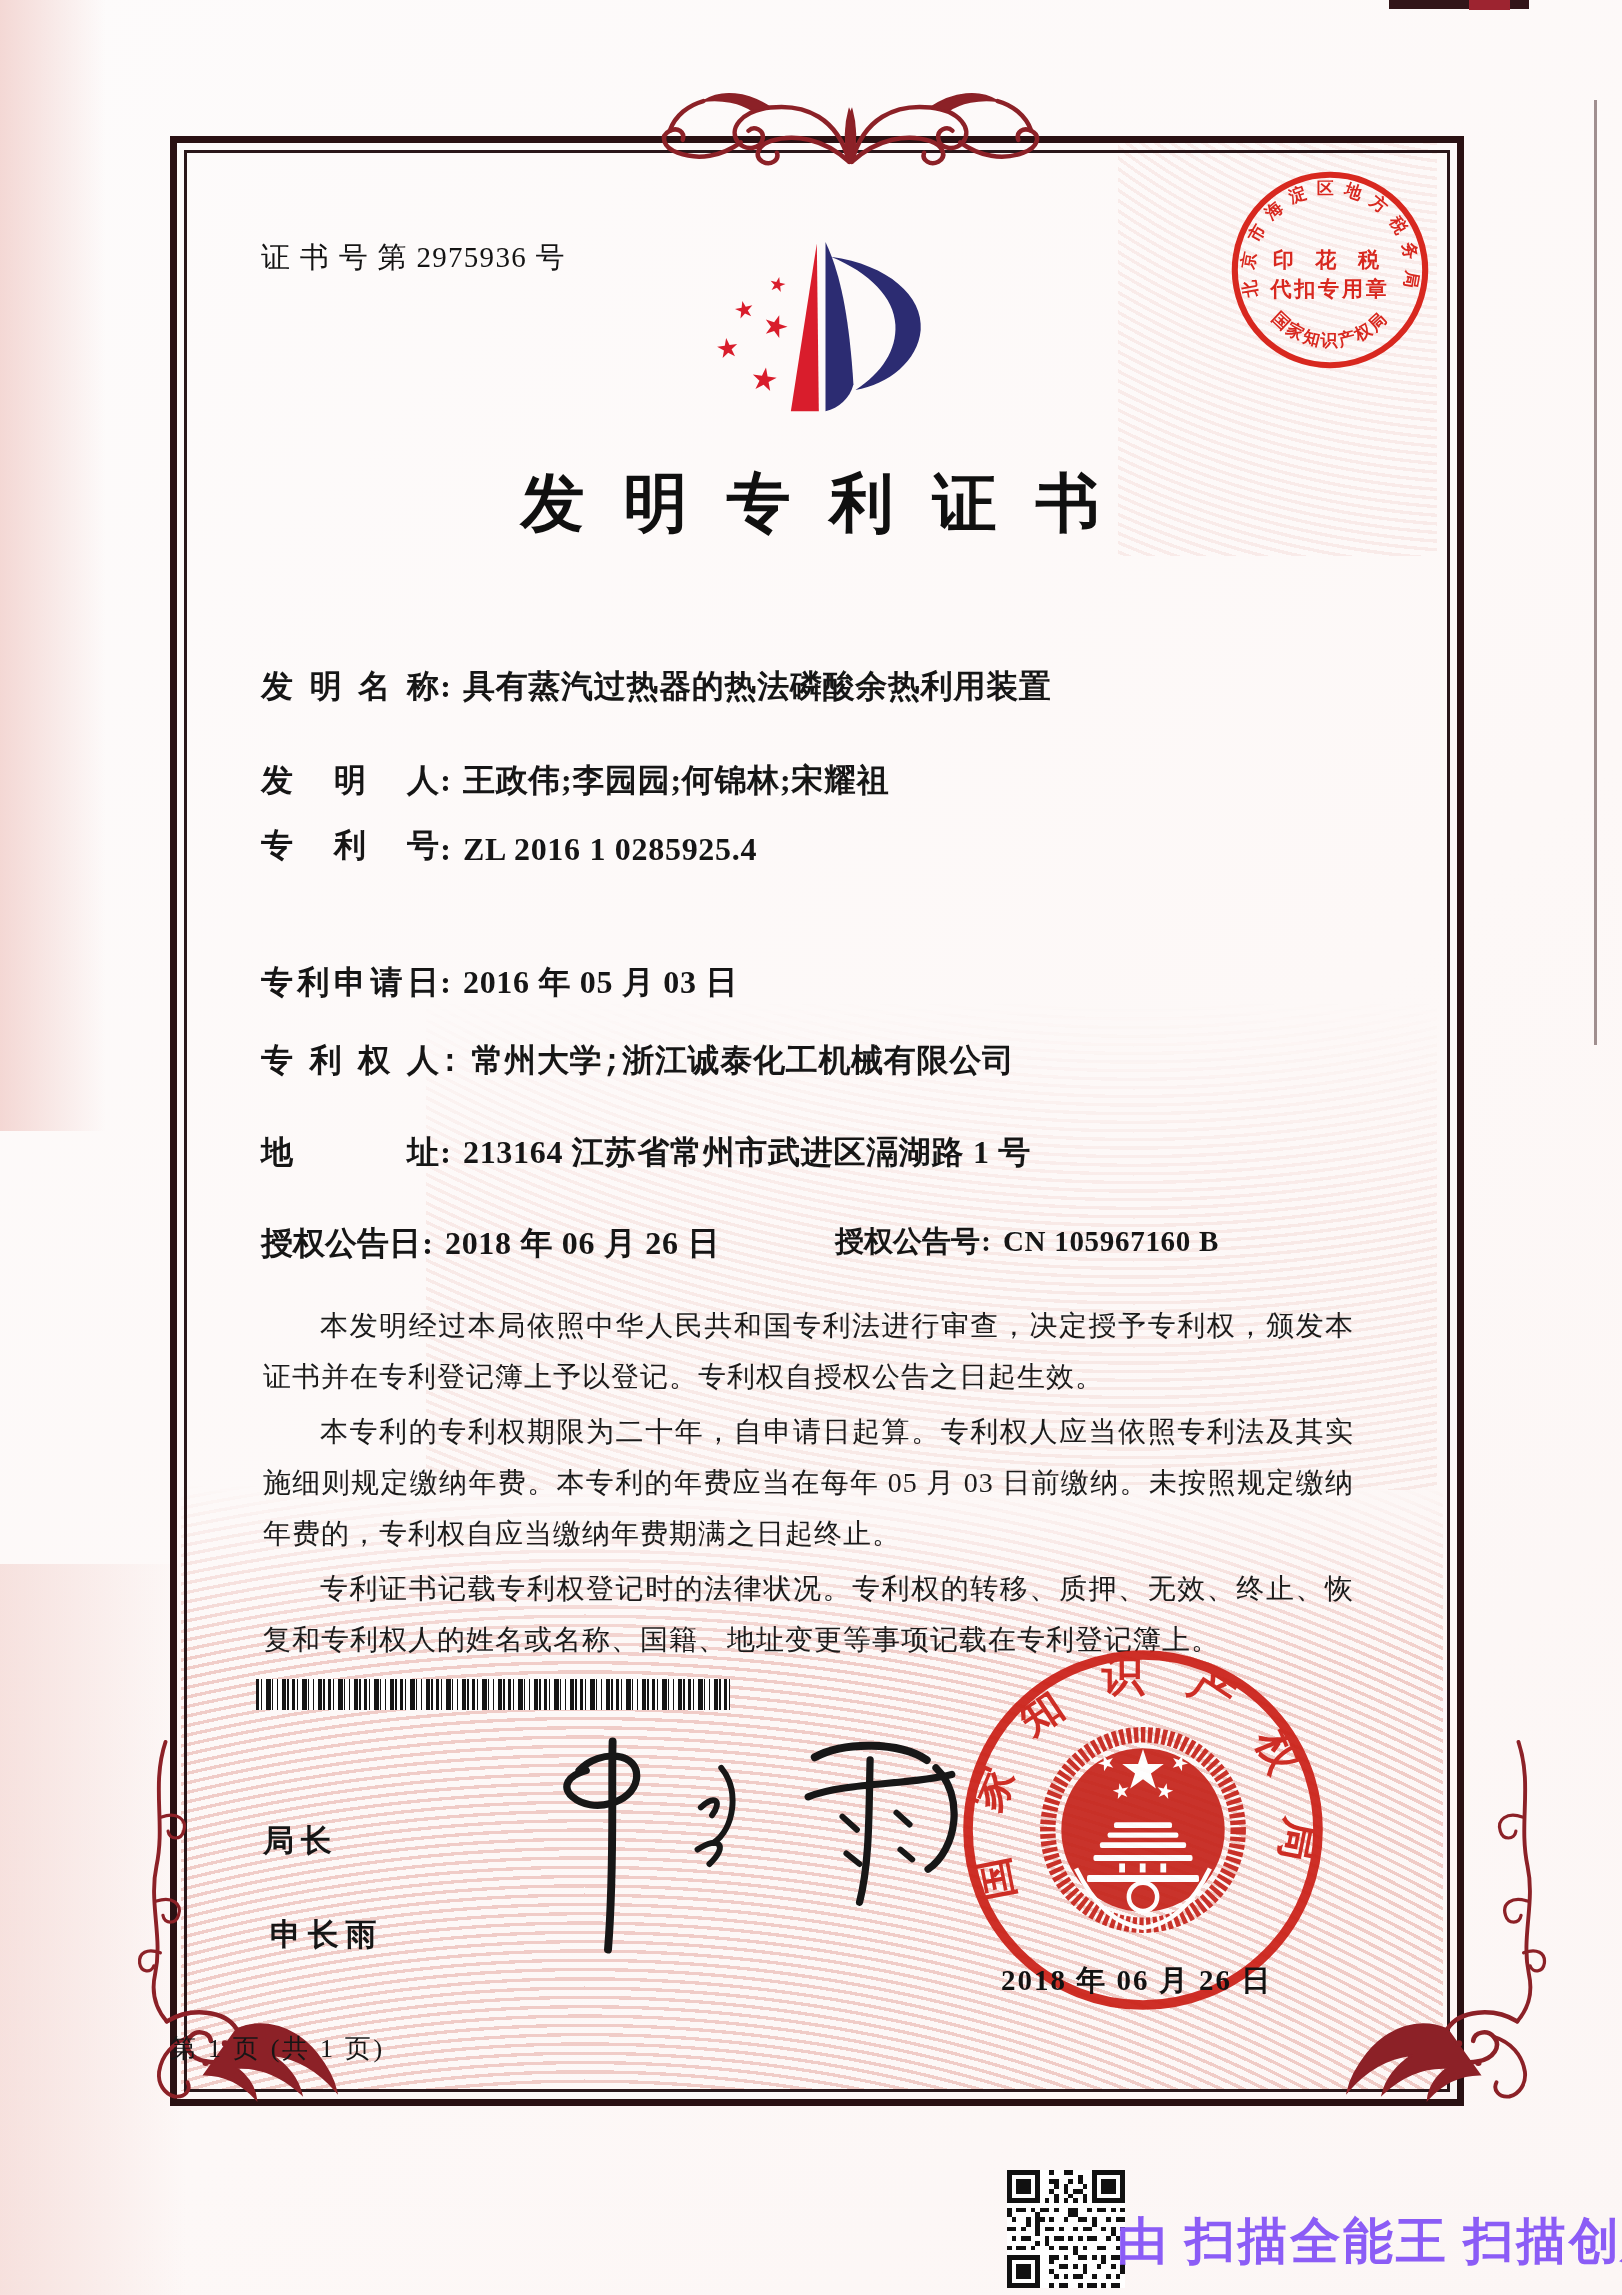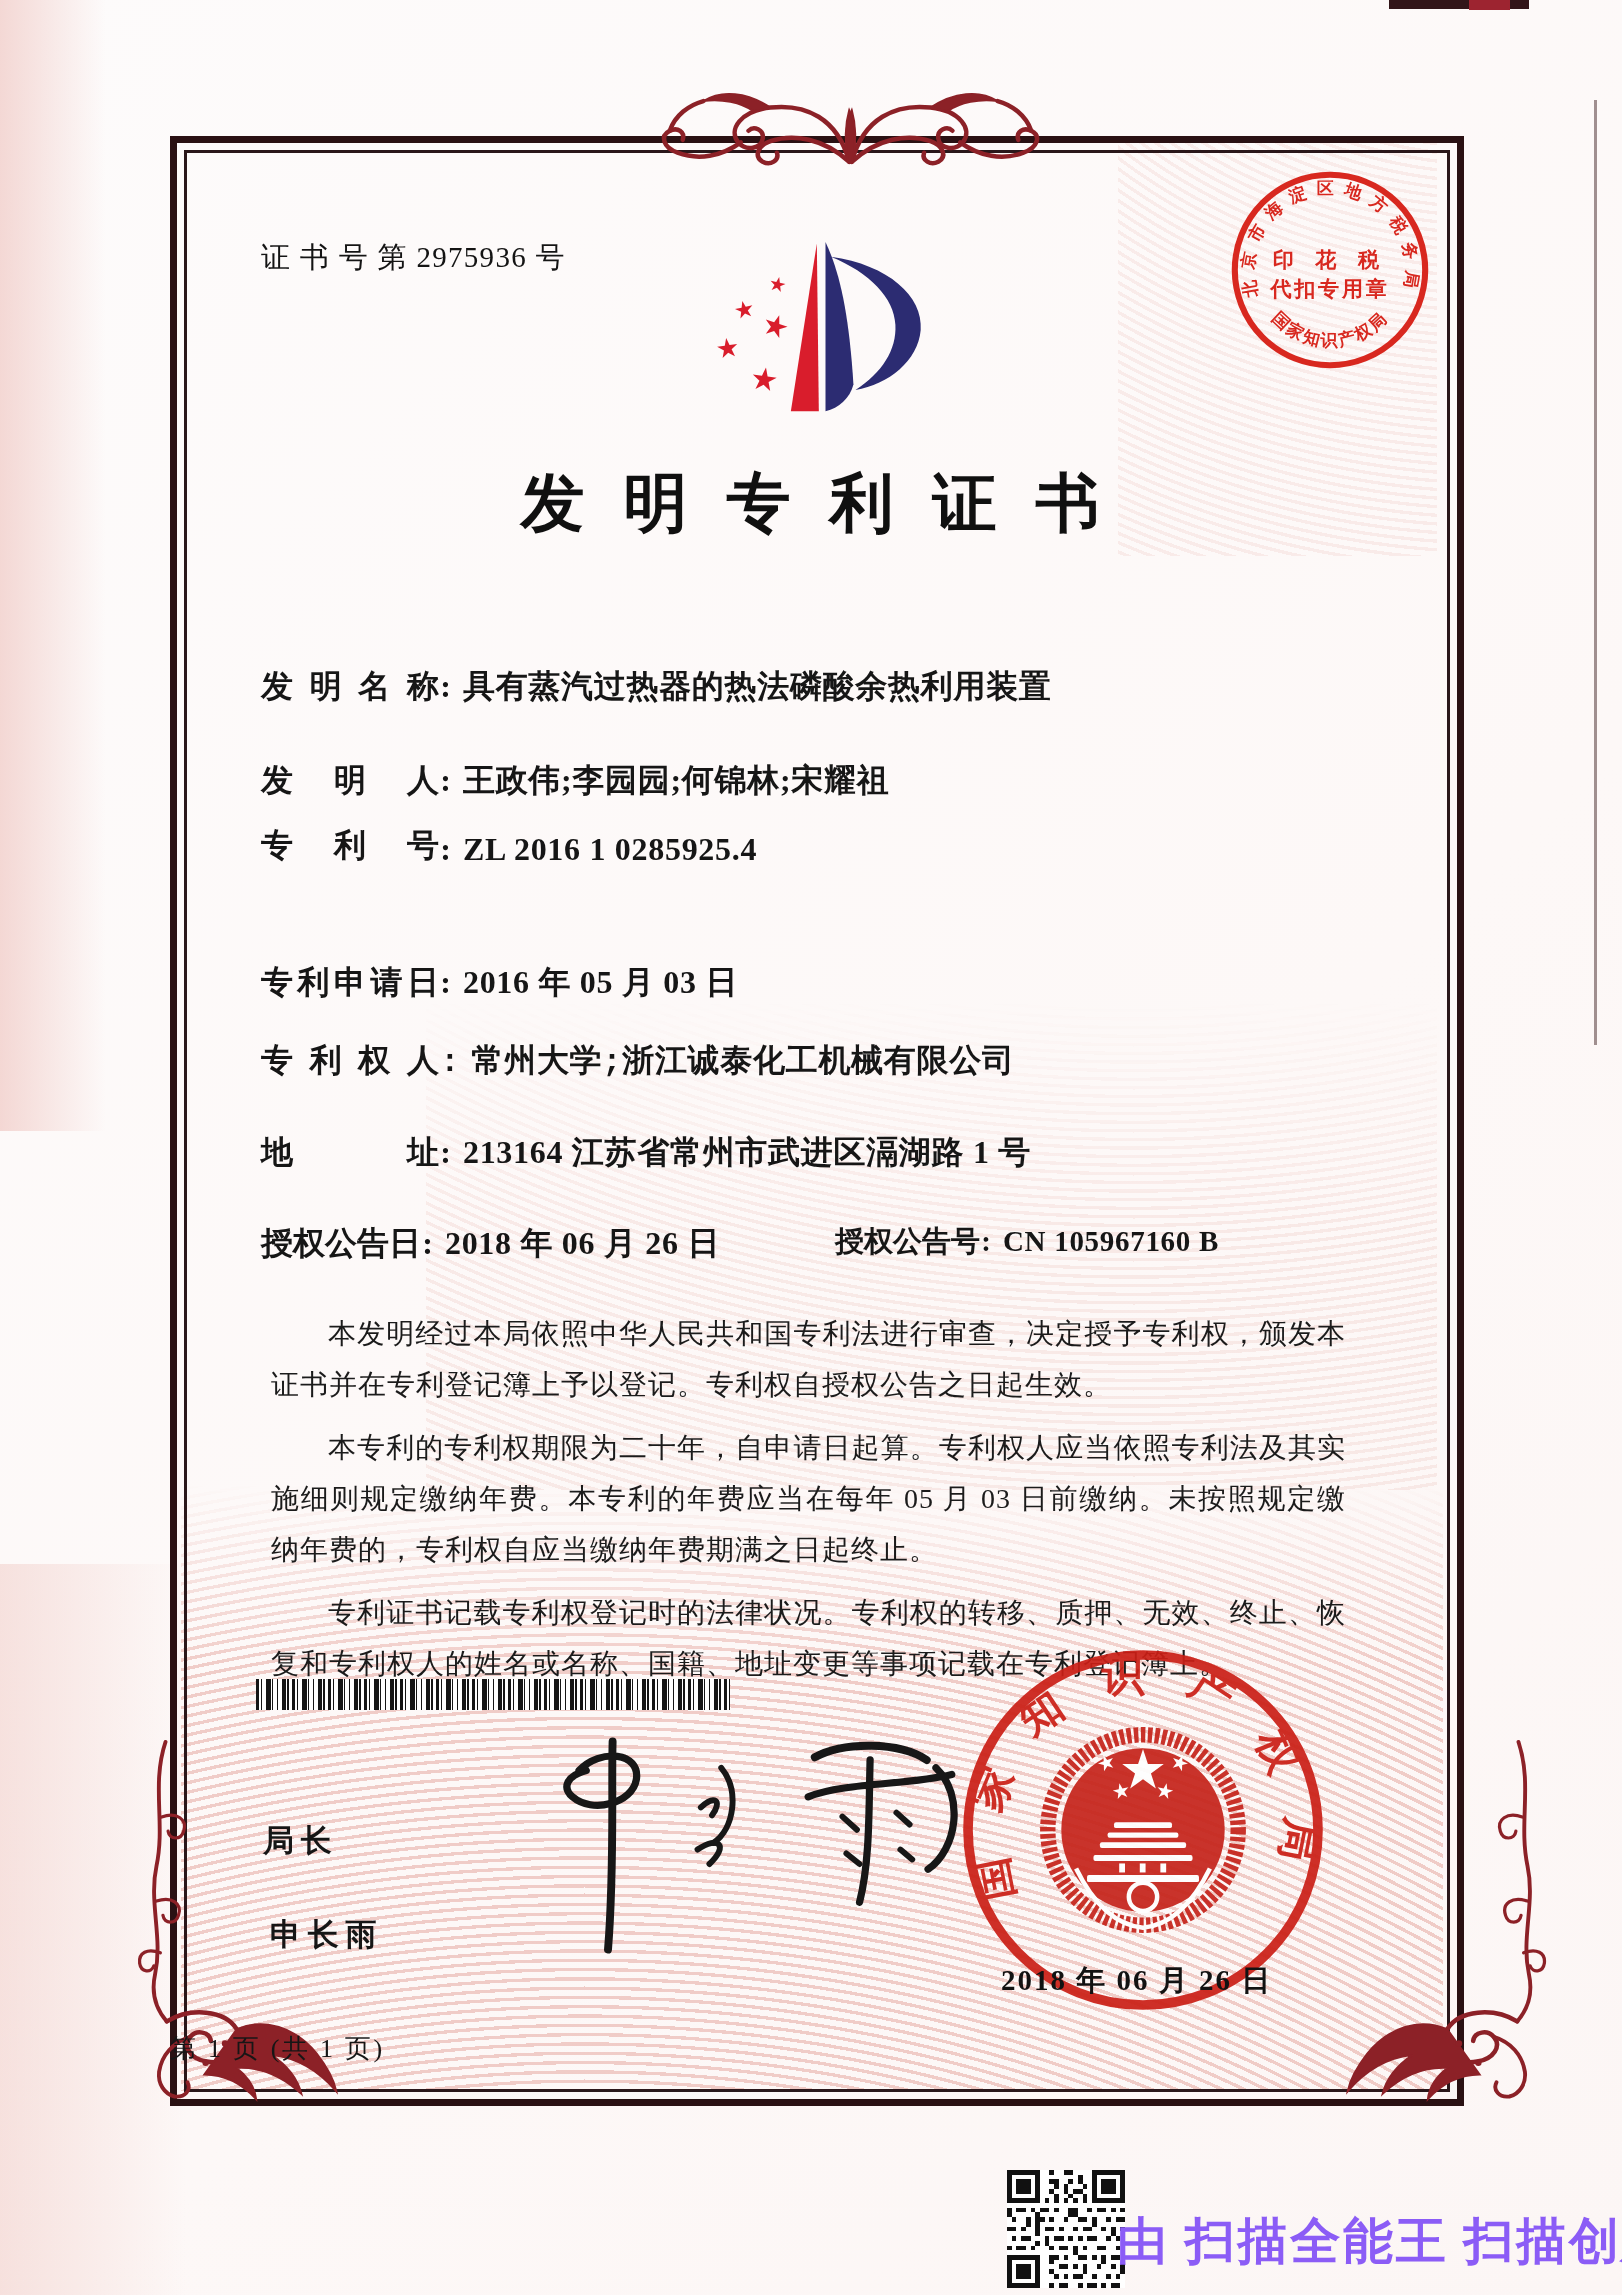--- a/index.html
+++ b/index.html
@@ -40,21 +40,21 @@
   .f-label{display:inline-block;width:178px;text-align:justify;text-align-last:justify;vertical-align:bottom;}
   .f-colon{display:inline-block;margin:0 2.7px 0 1.3px;}
   .f-value{display:inline-block;margin-left:9.3px;letter-spacing:0.7px;}
   .row1{top:665px;} .row2{top:759px;} .row3{top:824px;text-decoration:underline;} .row4{top:950px;margin-top:11px;}
   .row5{top:1039px;font-family:Liberation Mono, monospace;} .row6{top:1131px;} .row7{top:1222px;}
   .grant-no{left:835px;top:1222px;font-size:29px;font-weight:600;white-space:nowrap;position:absolute;}
   .g-label{display:inline-block;}
   
   .body-text{left:259px;top:1296px;width:1099px;font-size:28px;line-height:51px;
      text-align:justify;letter-spacing:1px;color:#1b1b1b;}
-  .body-text p{margin:12px;text-indent:57px;}
+  .body-text p{margin:4px;text-indent:57px;}
   
   .barcode{left:256px;top:1679px;width:474px;height:31px;
     background:repeating-linear-gradient(90deg,
       #151515 0 2.7px,#fff 2.7px 4.7px,#151515 4.7px 6px,#fff 6px 10px,
       #151515 10px 14.6px,#fff 14.6px 16px,#151515 16px 17.3px,#fff 17.3px 20.6px,
       #151515 20.6px 22px,#fff 22px 26px,#151515 26px 30px,#fff 30px 31px,
       #151515 31px 33px,#fff 33px 36px);}
   
   .director-title{left:263px;top:1820px;font-size:31px;font-weight:600;letter-spacing:6.7px;}
   .director-name{left:270px;top:1914px;font-size:31px;font-weight:600;letter-spacing:6.7px;}

